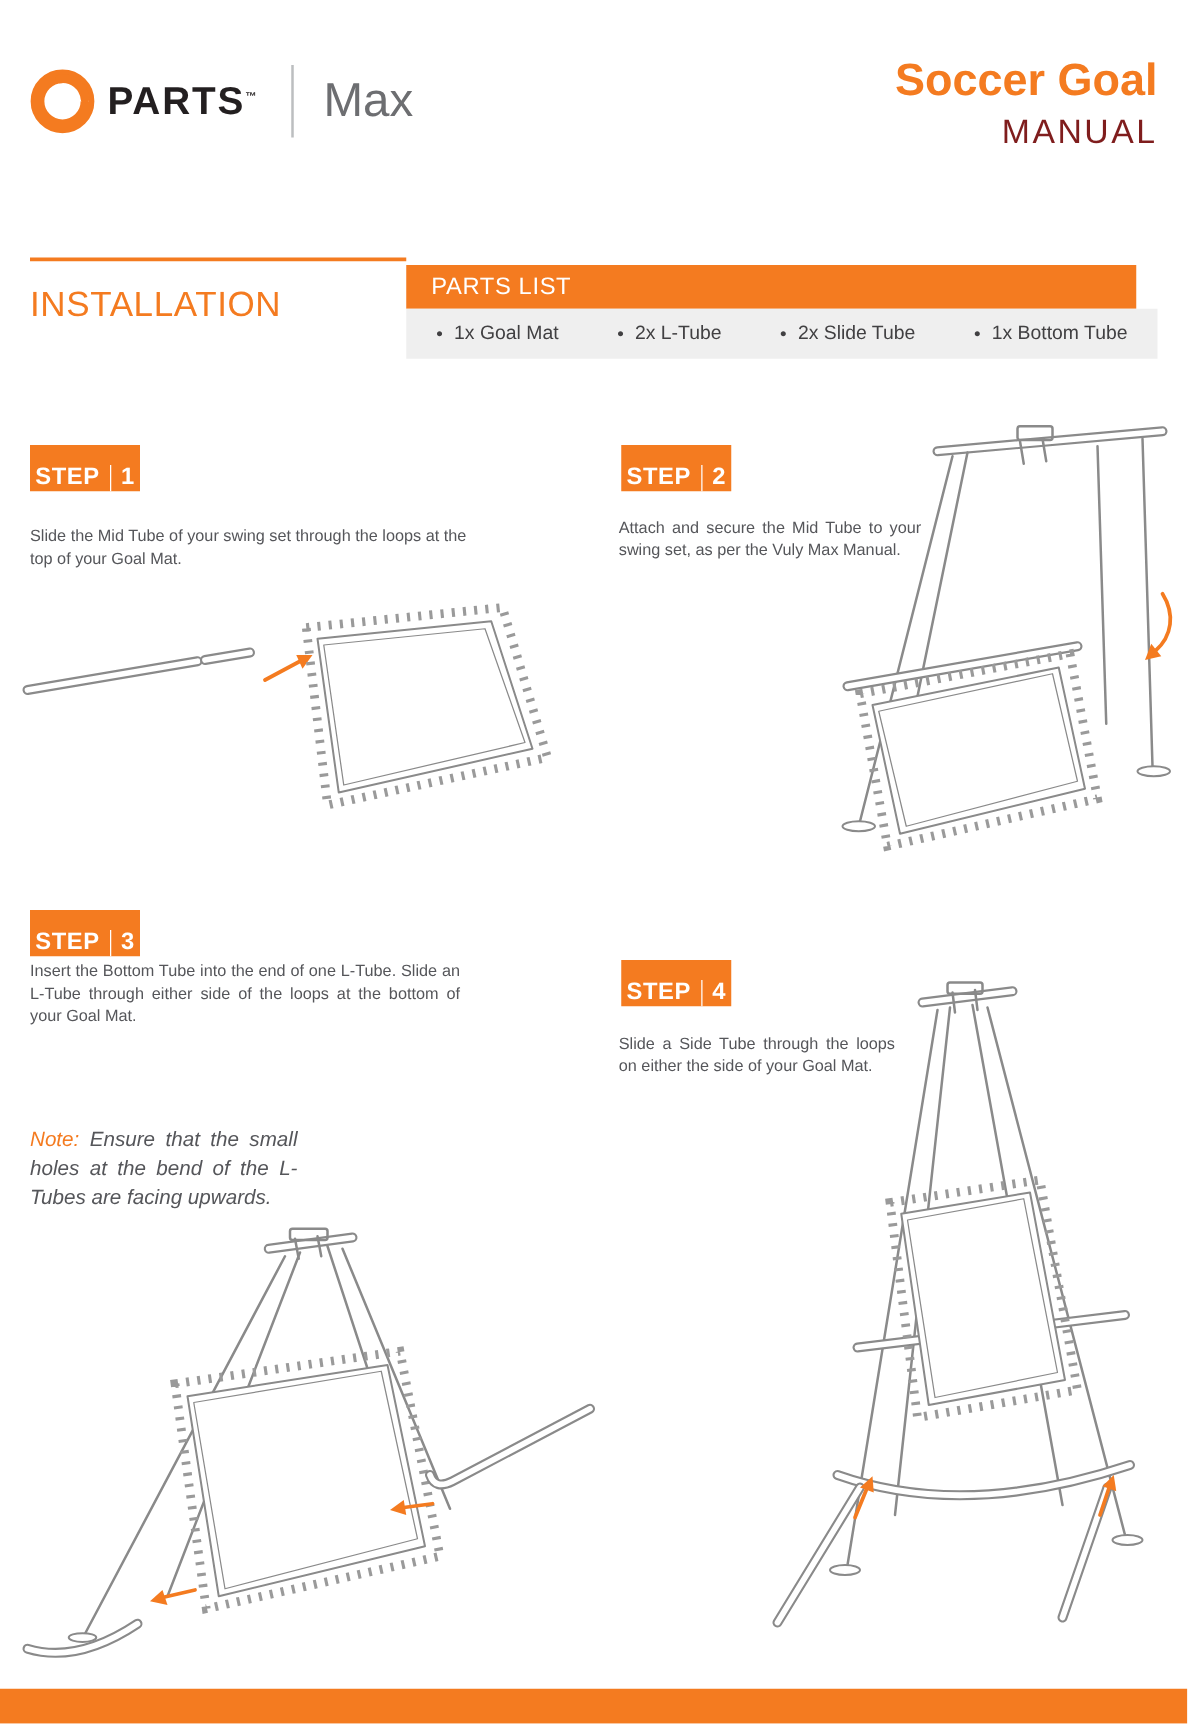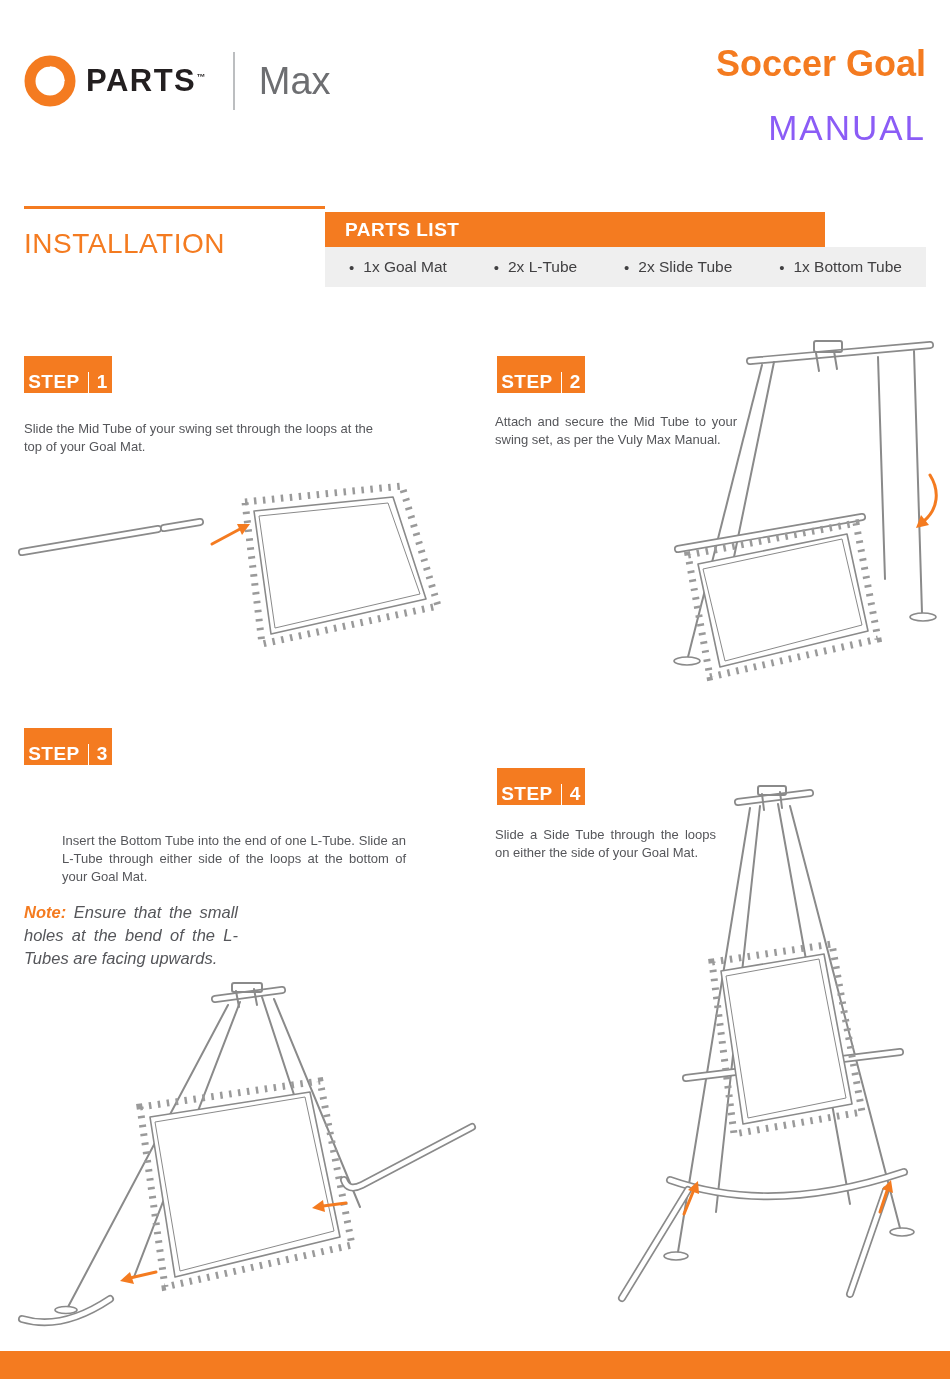--- a/index.html
+++ b/index.html
@@ -9,45 +9,45 @@
 
   
   .logo-group { position:absolute; left:24px; top:52px; display:flex; align-items:center; }
   .logo-icon { width:52px; height:52px; }
   .brand { font-size:31px; font-weight:bold; color:#231F20; letter-spacing:1.5px; margin-left:10px; }
   .brand sup { font-size:9px; vertical-align:super; }
   .brand-divider { width:2px; height:58px; background:#BCBEC0; margin:0 24px 0 26px; }
   .product { font-size:38px; font-weight:300; color:#6D6E71; }
   .title-group { position:absolute; right:24px; top:44px; text-align:right; }
   .doc-title { font-size:36px; font-weight:bold; color:#F47B20; line-height:1.1; }
-  .doc-subtitle { font-size:35px; color:#8b5cf6; letter-spacing:2px; margin-top:24px; }
+  .doc-subtitle { font-size:27px; color:#7f1d1d; letter-spacing:2px; margin-top:6px; }
 
   
   .install-rule { position:absolute; left:24px; top:206px; width:301px; height:3px; background:#F47B20; }
   .install-title { position:absolute; left:24px; top:228px; font-size:28px; font-weight:300; color:#F47B20; letter-spacing:0.5px; }
-  .parts-header { position:absolute; left:325px; top:212px; width:500px; height:35px; background:#F47B20; color:#fff; font-size:19px; font-weight:bold; letter-spacing:0.5px; line-height:35px; padding-left:20px; }
+  .parts-header { position:absolute; left:325px; top:212px; width:584px; height:35px; background:#F47B20; color:#fff; font-size:19px; font-weight:normal; letter-spacing:0.5px; line-height:35px; padding-left:20px; }
   .parts-items { position:absolute; left:325px; top:247px; width:601px; height:40px; background:#EFEFEF; display:flex; align-items:center; justify-content:space-between; padding:0 24px; }
   .part-item { display:flex; align-items:center; gap:9px; font-size:15.5px; color:#414042; }
   .part-item .dot { font-size:15px; color:#414042; }
 
   
   .step-badge { position:absolute; width:88px; height:37px; background:#F47B20; color:#fff; display:flex; align-items:flex-end; justify-content:center; font-size:19px; font-weight:bold; letter-spacing:0.5px; }
   .step-badge .vr { width:1px; height:21px; background:#fff; margin:0 8px; }
   .badge-1 { left:24px; top:356px; }
   .badge-2 { left:497px; top:356px; }
   .badge-3 { left:24px; top:728px; }
   .badge-4 { left:497px; top:768px; }
 
   .step-text { position:absolute; font-size:13px; line-height:1.38; color:#55565A; }
   .text-1 { left:24px; top:420px; width:352px; }
   .text-2 { left:495px; top:413px; width:242px; text-align:justify; }
-  .text-3 { left:24px; top:832px; width:344px; text-align:justify;margin-left:38px; }
+  .text-3 { left:24px; top:768px; width:344px; text-align:justify; }
   .text-4 { left:495px; top:826px; width:221px; text-align:justify; }
   .note { position:absolute; left:24px; top:901px; width:214px; font-size:16.5px; line-height:1.38; font-style:italic; text-align:justify; color:#55565A; }
-  .note .note-label { color:#F47B20; font-weight:bold; }
+  .note .note-label { color:#F47B20; font-weight:normal; }
 
   
   .illo { position:absolute; }
   .illo-1 { left:12px; top:462px; }
   .illo-2 { left:668px; top:325px; }
   .illo-3 { left:10px; top:975px; }
   .illo-4 { left:592px; top:780px; }
 
   .tube-outer { stroke:#8a8a8a; stroke-width:8; fill:none; stroke-linecap:round; }
   .tube-inner { stroke:#ffffff; stroke-width:4.6; fill:none; stroke-linecap:round; }

